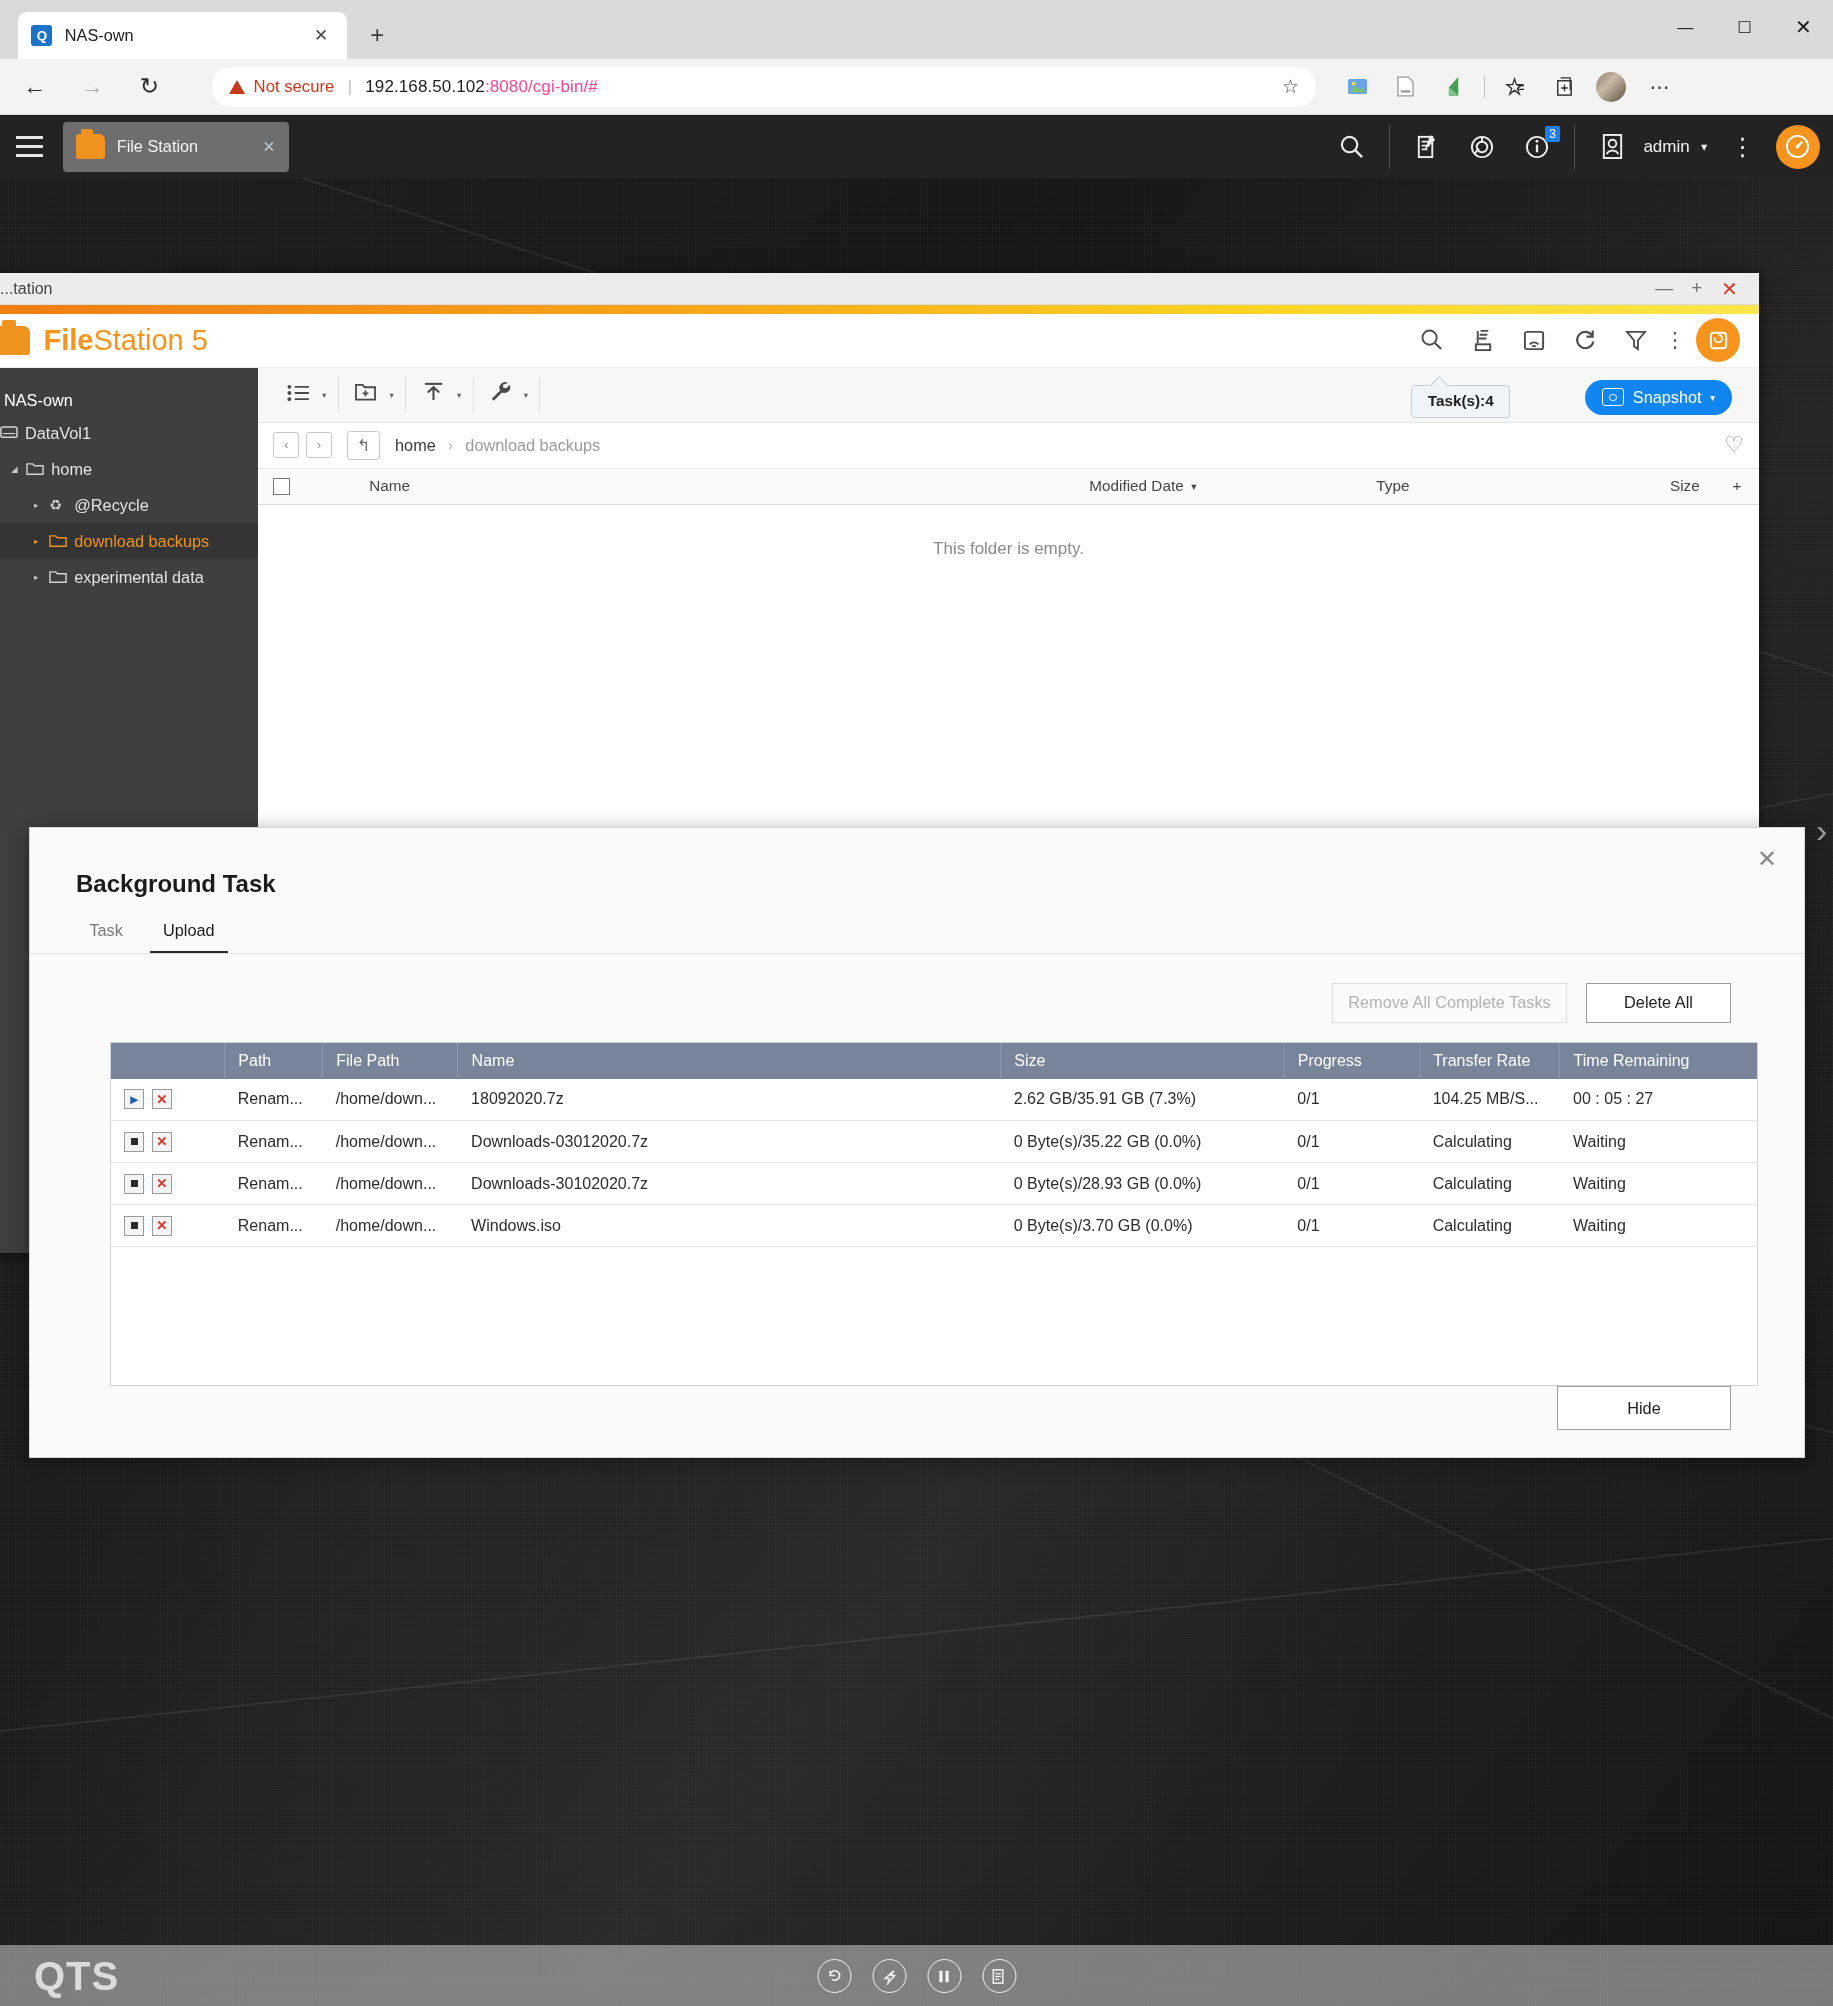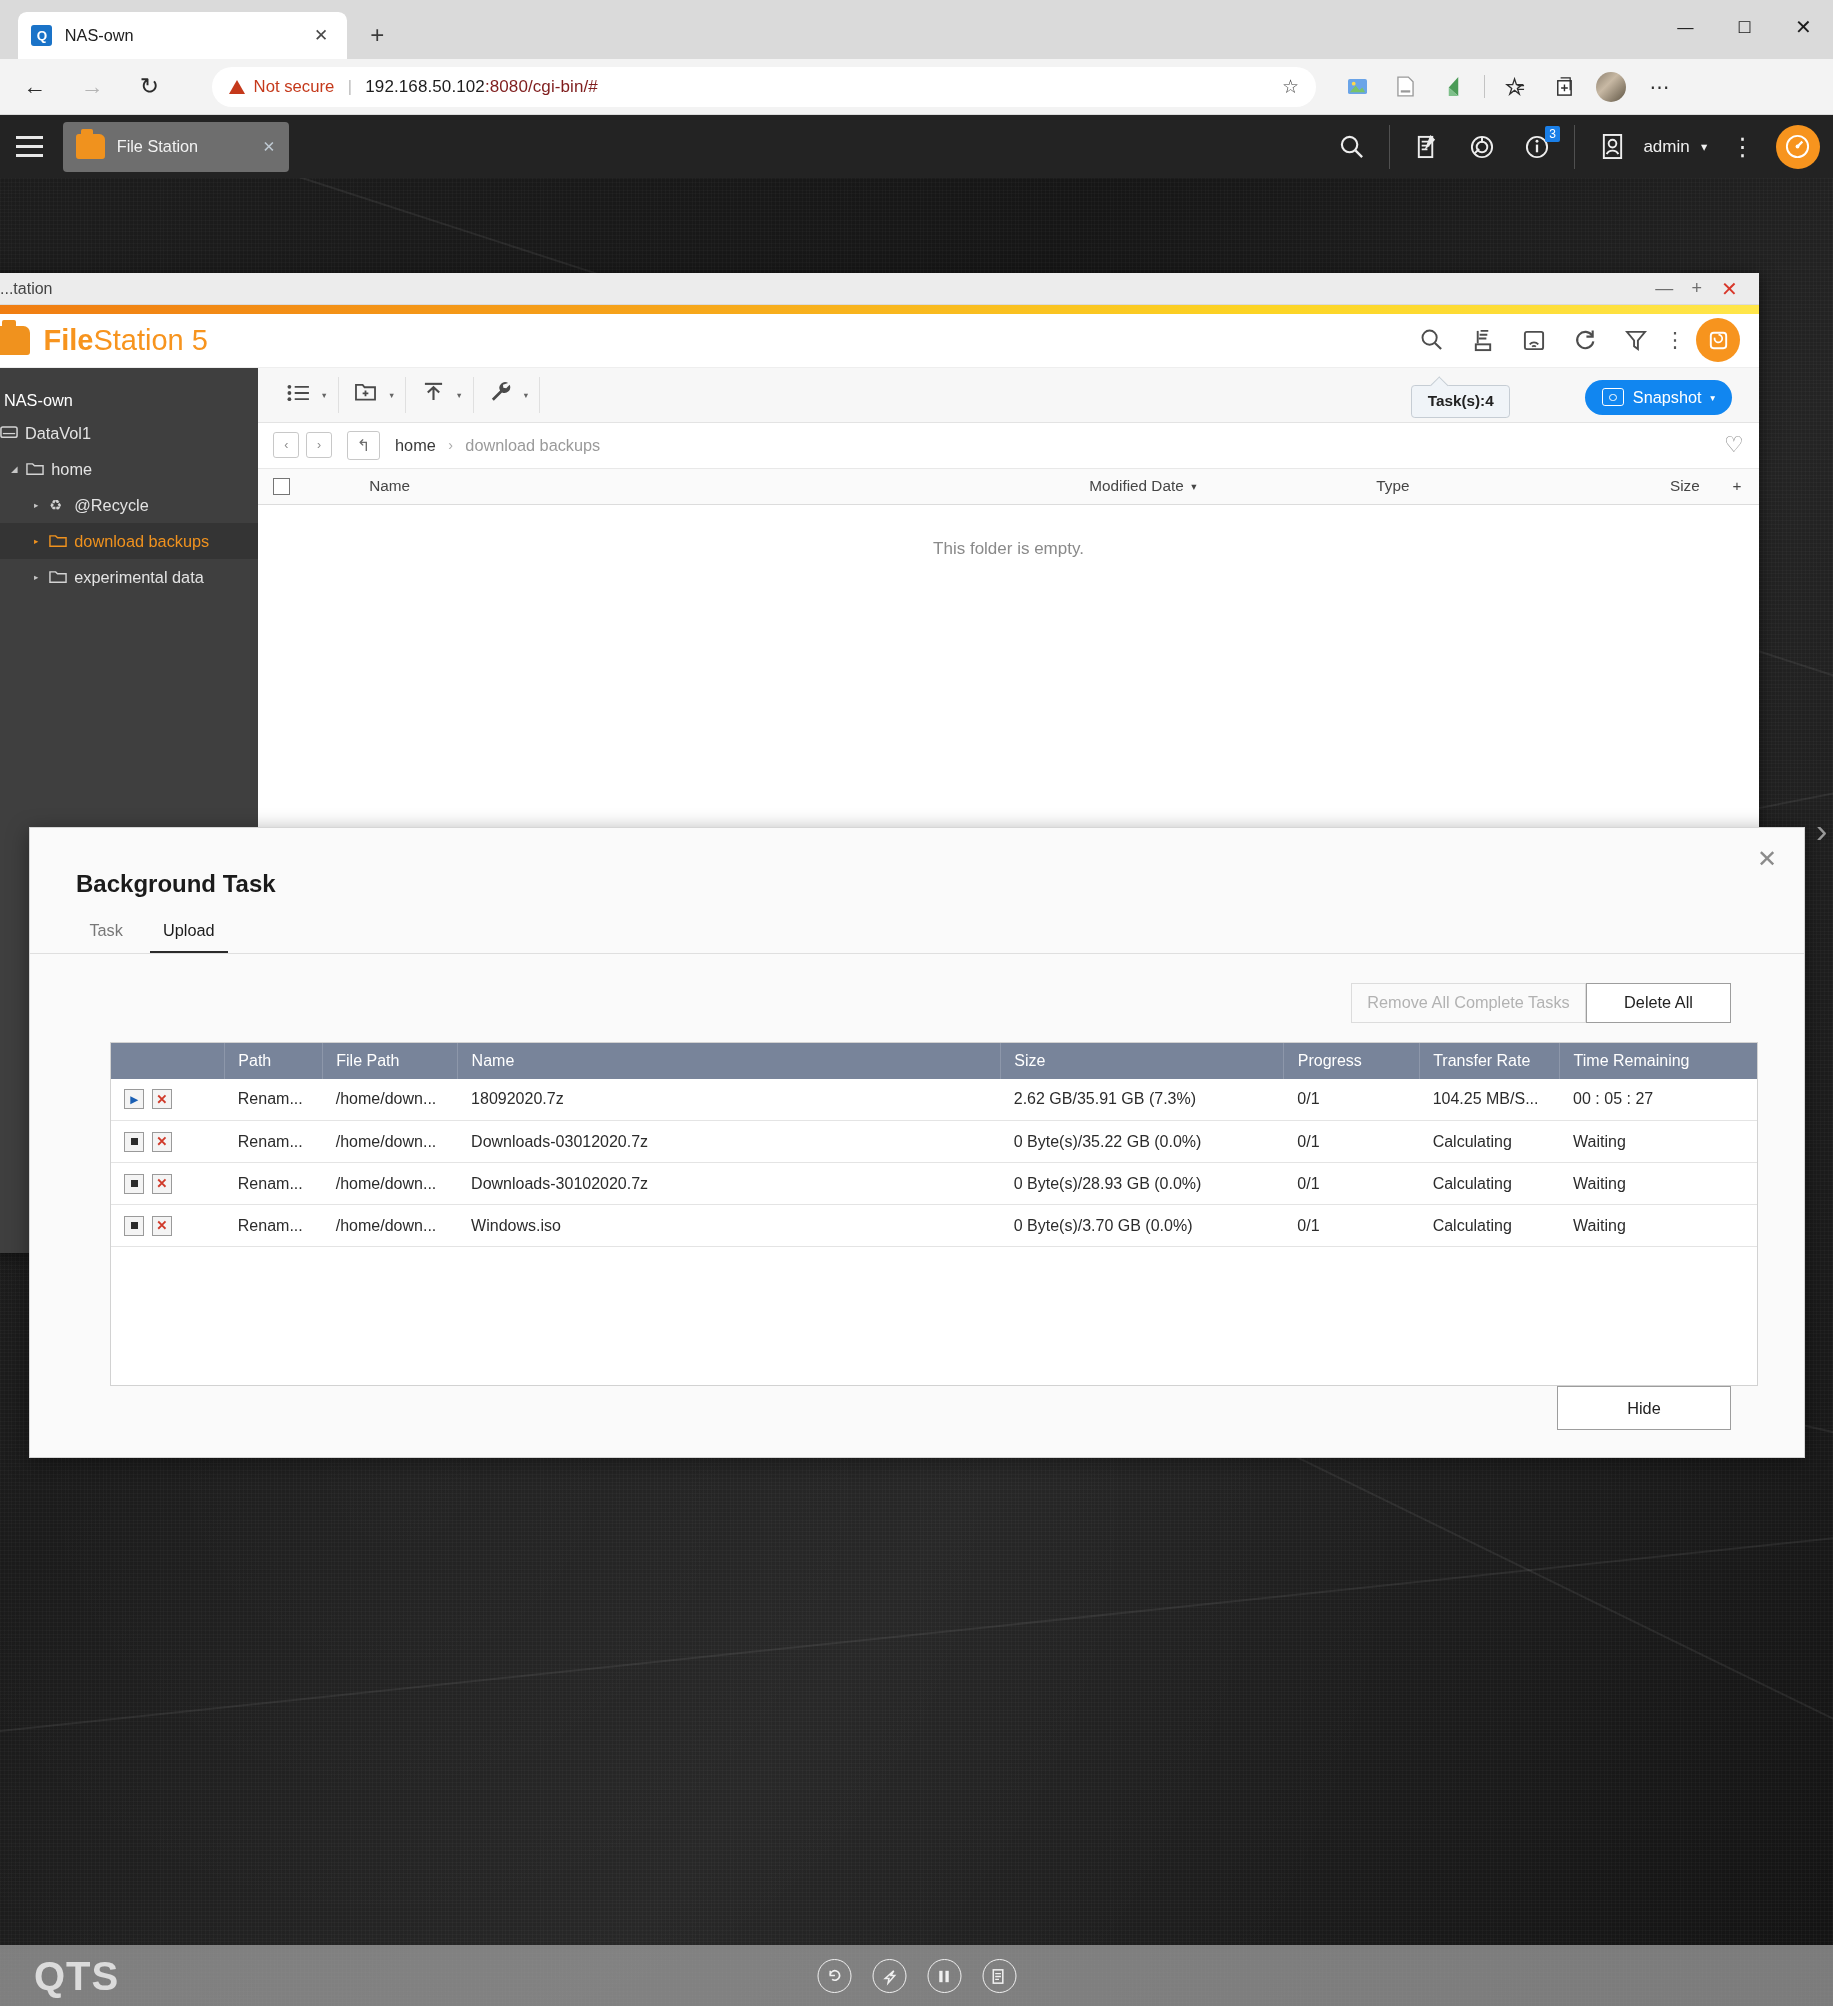--- a/index.html
+++ b/index.html
@@ -66,21 +66,21 @@
     display: flex; align-items: center; padding: 0 17px;
   }
   .warn-tri {
     width: 0; height: 0; border-left: 8.6px solid transparent;
     border-right: 8.6px solid transparent; border-bottom: 14.3px solid #c5391b;
     position: relative;
   }
   .notsecure { color: #c5391b; font-size: 16.7px; margin-left: 8.6px; }
   .omni-sep { color: #b9b9b9; margin: 0 13.4px; font-size: 16.3px; }
   .omni-url { font-size: 17px; color: #1d1d1d; letter-spacing: 0.1px; }
-  .omni-url .dim { color: #7f1d1d; }
+  .omni-url .dim { color: #ec4899; }
   .omni-star {
     margin-left: auto; font-size: 19px; color: #3c3c3c;
   }
   .tbicons { position: absolute; left: 1333px; top: 7.6px; display: flex; align-items: center; }
   .tbicon {
     width: 48px; height: 40px; display: flex; align-items: center;
     justify-content: center; font-size: 20px; color: #2e2e2e;
   }
   .tbsep { width: 1px; height: 23px; background: #c3c3c3; margin: 0 6.7px; }
   .avatar-pic {
@@ -283,21 +283,21 @@
     position: absolute; right: 19px; top: 13.4px; width: 36px; height: 36px;
     display: flex; align-items: center; justify-content: center;
     font-size: 24px; color: #8b8b8b;
   }
   .bg-title { font-size: 24px; font-weight: bold; color: #1b1b1b; padding: 42px 0 0 46px; }
   .bg-tabs { display: flex; padding: 23px 0 0 46px; border-bottom: 1px solid #dfdfdf; }
   .bg-tab {
     font-size: 16.3px; color: #777; padding: 0 13.4px 10.5px 13.4px; margin-right: 13.4px;
   }
   .bg-tab.active { color: #1b1b1b; border-bottom: 2.9px solid #2b2b2b; }
-  .bg-actions { display: flex; justify-content: flex-end; padding: 29px 73px 0 0; }
+  .bg-actions { display: flex; justify-content: flex-end; padding: 29px 73px 0 0; gap: 19px; }
   .btn {
     min-width: 145px; height: 40px; border: 1px solid #9d9d9d; background: #fff;
     font-size: 16.3px; color: #222; display: flex; align-items: center;
     justify-content: center; padding: 0 15.3px;
   }
   .btn.disabled { color: #b2b2b2; border-color: #dcdcdc; background: #fafafa; }
   .bg-tablewrap {
     margin: 19px 46px 0 80px; border: 1px solid #d2d2d2; background: #fff;
     height: 421px; overflow: hidden;
   }

